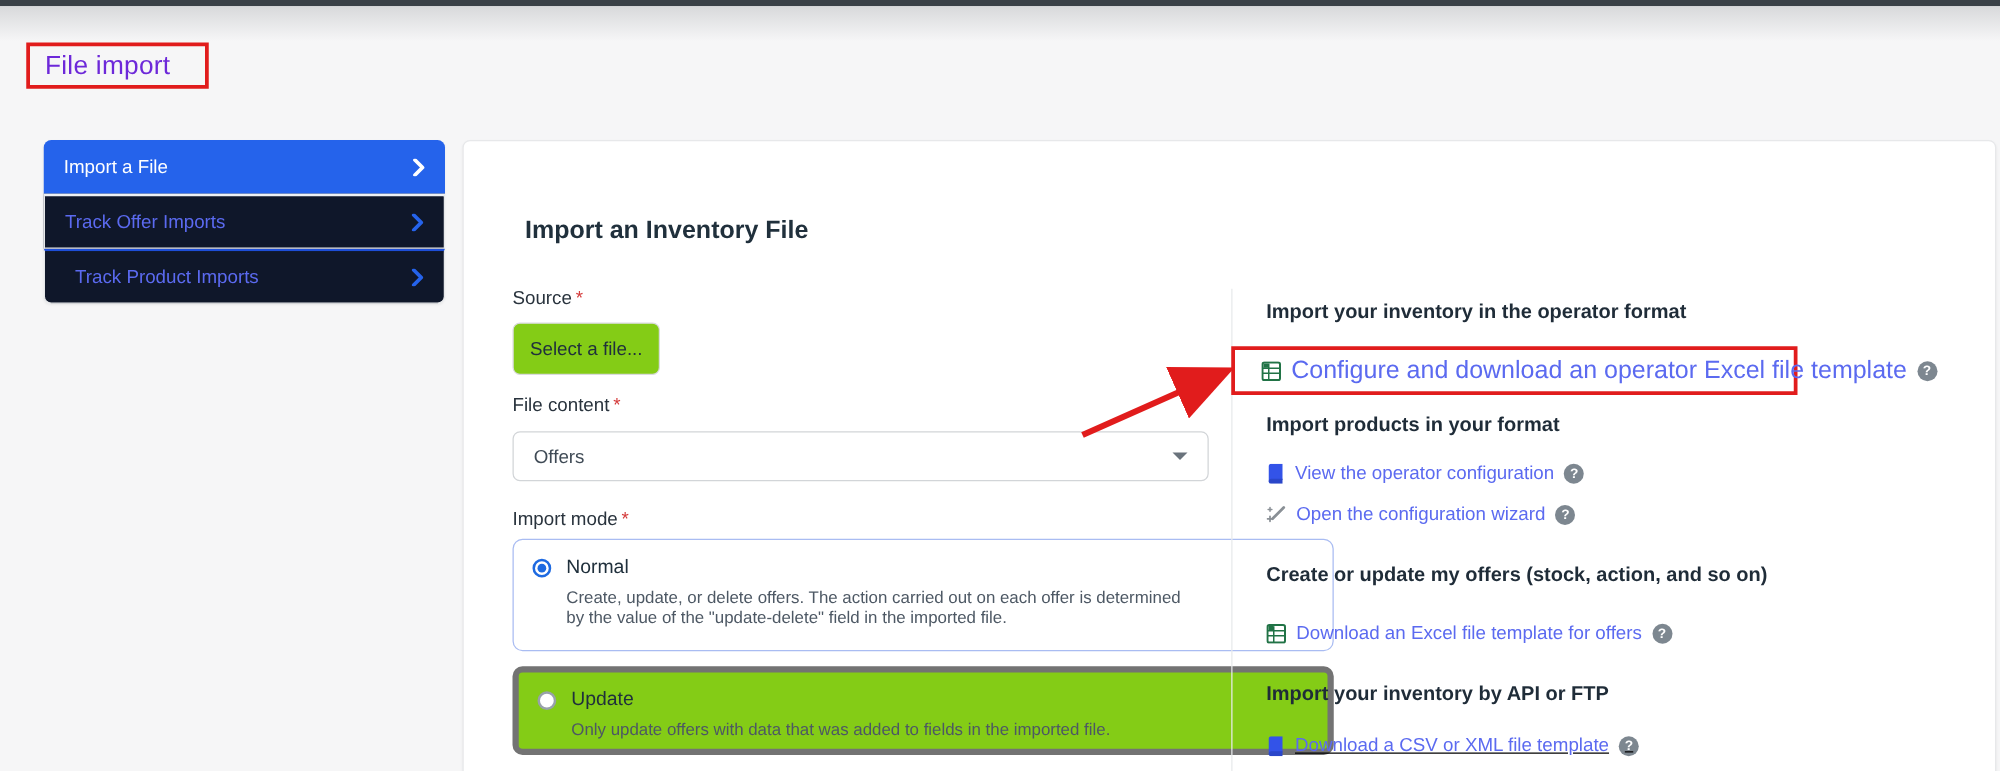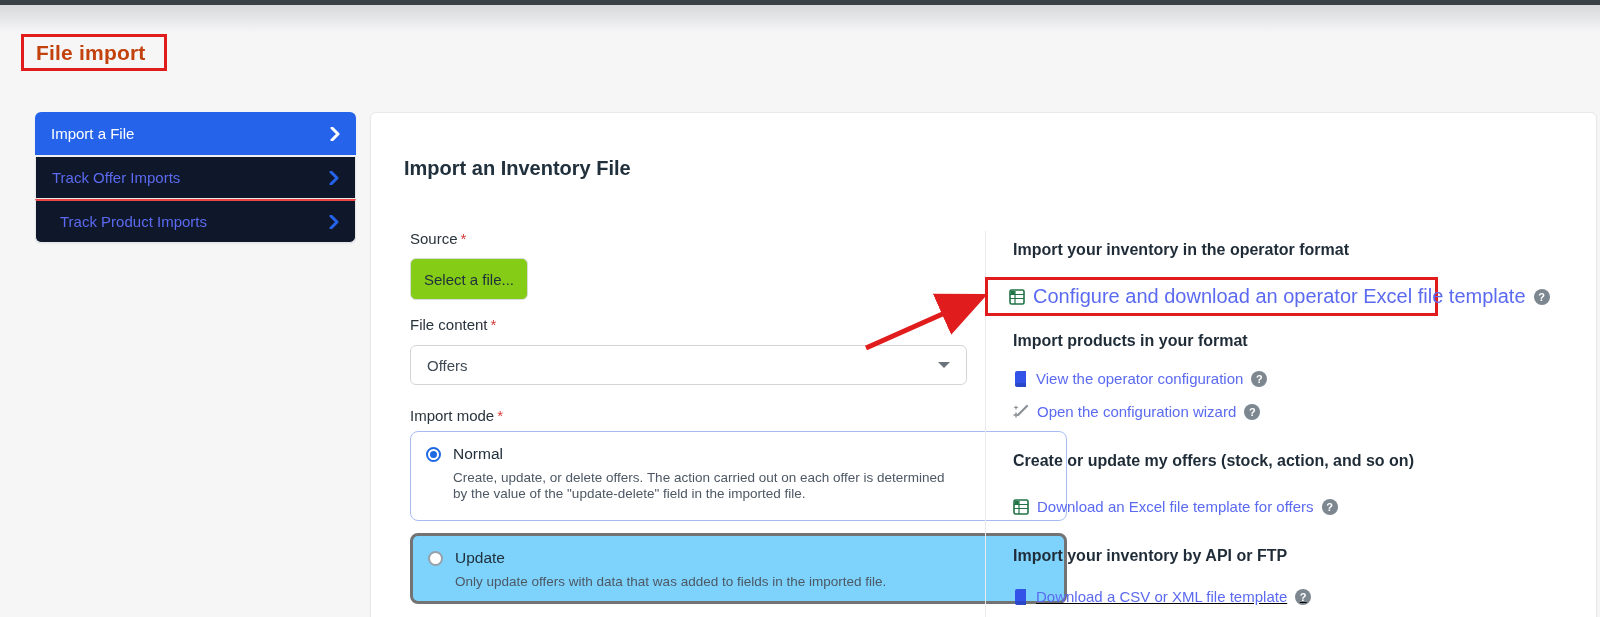--- a/index.html
+++ b/index.html
@@ -9,58 +9,58 @@
     font-family:"Liberation Sans", sans-serif;
     -webkit-font-smoothing:antialiased;
   }
   .topbar{position:absolute;left:0;top:0;width:1600px;height:5px;background:#3a4147;}
   .topshade{position:absolute;left:0;top:5px;width:1600px;height:28px;
     background:linear-gradient(#d8d9db,rgba(246,246,247,0));}
 
   
   .title-box{position:absolute;left:21px;top:34px;width:146px;height:37px;
     border:3px solid #e11c1c;box-sizing:border-box;display:flex;align-items:center;}
-  .title-box h1{margin:0 0 0 12px;font-size:21px;font-weight:700;color:#c2410c;letter-spacing:.2px;}
+  .title-box h1{margin:0 0 0 12px;font-size:21px;font-weight:400;color:#6d28d9;letter-spacing:.2px;}
 
   
   .sidebar{position:absolute;left:35px;top:112px;width:321px;border-radius:6px;
     box-shadow:0 1px 2px rgba(0,0,0,.06);}
   .side-item{box-sizing:border-box;width:321px;height:44px;display:flex;align-items:center;
     justify-content:space-between;padding:0 16px;background:#0f172a;border:1px solid #e6e8ea;
     border-top:none;cursor:pointer;font-size:15px;color:#5b6af0;}
   .side-item:first-child{background:#2563eb;color:#fff;border:none;border-radius:6px 6px 0 0;height:43px;}
   .side-item:nth-child(2){border-top:2px solid #eef0f2;}
-  .side-item:nth-child(3){border-top:2px solid #ef4444;border-radius:0 0 6px 6px;padding-left:24px;}
+  .side-item:nth-child(3){border-top:2px solid #1d4ed8;border-radius:0 0 6px 6px;padding-left:24px;}
   .side-item .chev{flex:0 0 auto;display:flex;}
 
   
   .panel{position:absolute;left:370px;top:112px;width:1227px;height:540px;box-sizing:border-box;
     background:#fff;border:1px solid #e7e8ea;border-radius:6px;box-shadow:0 1px 2px rgba(0,0,0,.04);}
-  .panel h2{position:absolute;left:33px;top:44px;margin:0;font-size:20px;font-weight:600;color:#20303c;}
+  .panel h2{position:absolute;left:33px;top:44px;margin:16px;font-size:20px;font-weight:600;color:#20303c;}
 
   .field-label{position:absolute;left:39px;font-size:15px;font-weight:500;color:#29333d;}
   .req{color:#d43a3a;margin-left:3px;}
   .lbl-source{top:117px;}
   .lbl-content{top:203px;}
   .lbl-mode{top:294px;}
 
   .btn-file{position:absolute;left:39px;top:145px;width:118px;height:42px;box-sizing:border-box;
     background:#84cc16;border:1px solid #d9dadc;border-radius:6px;font-size:15px;color:#20303c;
     font-family:inherit;cursor:pointer;}
 
   .select{position:absolute;left:39px;top:232px;width:557px;height:40px;box-sizing:border-box;
     background:#fff;border:1px solid #d2d5d8;border-radius:6px;display:flex;align-items:center;
     justify-content:space-between;padding:0 16px;cursor:pointer;}
   .select .val{font-size:15px;color:#3f4a55;}
   .caret{width:0;height:0;border-left:6px solid transparent;border-right:6px solid transparent;
     border-top:6px solid #6a737c;}
 
   .mode-box{position:absolute;left:39px;width:657px;box-sizing:border-box;border-radius:8px;cursor:pointer;}
   .mode-normal{top:318px;height:90px;border:1px solid #a9bcf2;background:#fff;}
-  .mode-update{top:420px;height:71px;background:#7dd3fc;border:3px solid #737373;}
+  .mode-update{top:420px;height:71px;background:#84cc16;border:5px solid #737373;}
   .mode-inner{padding:13px 18px 0 15px;}
   .mode-head{display:flex;align-items:center;gap:12px;}
   .mode-title{font-size:15.5px;font-weight:500;color:#20303c;}
   .radio{width:15px;height:15px;border-radius:50%;box-sizing:border-box;flex:0 0 auto;position:relative;}
   .radio.on{border:2px solid #1e6ae1;}
   .radio.on::after{content:"";position:absolute;left:2px;top:2px;width:7px;height:7px;border-radius:50%;background:#1e6ae1;}
   .radio.off{border:2px solid #98a1aa;background:#fff;}
   .mode-desc{margin:7px 0 0 27px;width:505px;font-size:13.5px;line-height:1.2;color:#4d5864;}
 
   

